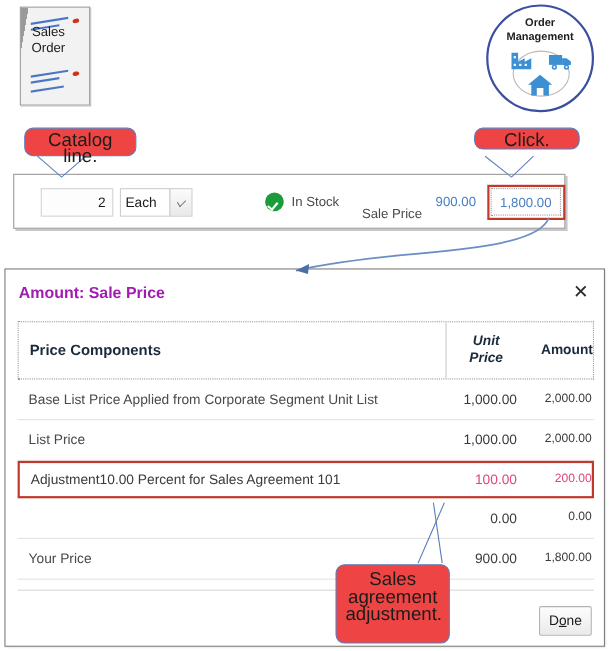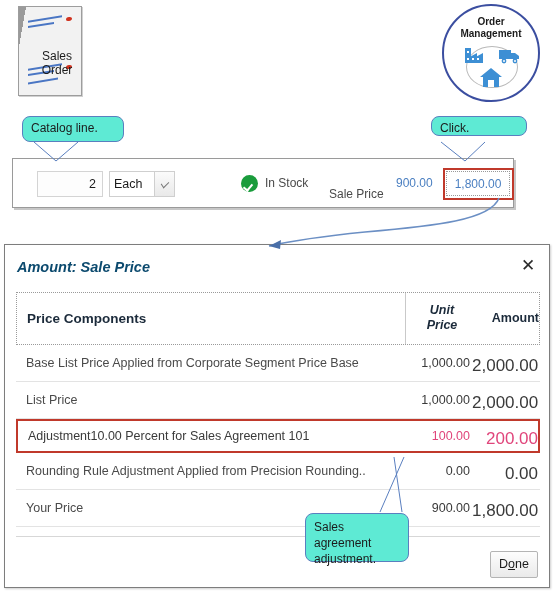--- a/index.html
+++ b/index.html
@@ -20,24 +20,23 @@
   .so-doc .page{
     position:absolute;left:0;top:0;width:62px;height:88px;
     background:linear-gradient(100deg,#9a9a9a 0 9%,#f2f2f2 9% 100%);
     border:1px solid #9d9d9d;
     box-shadow:1px 1px 0 rgba(0,0,0,.18);
   }
   .so-doc .lines{position:absolute;left:8px;top:0;width:54px;height:88px;}
   .so-doc .ln{position:absolute;height:2px;background:#4a76c4;transform:skewY(-9deg);}
   .so-doc .dot{position:absolute;width:6px;height:4px;border-radius:50%;background:#d0321f;transform:skewY(-9deg);}
   .so-doc .lbl{
-    position:absolute;left:0;top:43px;width:52px;
+    position:absolute;left:0;top:16px;width:52px;
     text-align:center;font-size:12px;line-height:14px;color:#1b1b1b;
     font-family:"Liberation Sans", sans-serif;
-    padding-left:13px;
   }
 
   .om-badge{
     position:absolute;right:14px;top:4px;width:94px;height:94px;border-radius:50%;
     background:#fff;border:2px solid #3b4ea0;
     box-shadow:0 0 0 1px #fff inset;
   }
   .om-badge .om-title{
     position:absolute;left:0;top:10px;width:94px;text-align:center;
     font-size:10px;font-weight:bold;line-height:12px;color:#1b1b1b;
@@ -45,24 +44,25 @@
   .om-badge .ring{
     position:absolute;left:22px;top:40px;width:50px;height:40px;
     border:1px solid #b9b9b9;border-radius:50%;
   }
   .om-ico{position:absolute;color:#3d8fd4;}
   .om-ico svg{display:block;}
 
   
   .callout{
     position:absolute;
-    border:1px solid #5a7fbf;border-radius:8px;background:#5eead4;
-    font-size:12px;color:#1b1b1b;line-height:14px;
+    border:1px solid #5a7fbf;border-radius:8px;background:#ef4444;
+    font-size:17px;color:#1b1b1b;line-height:14px;
     padding:4px 8px;box-sizing:border-box;
     z-index:6;
+    text-align:center;
   }
   .tail{position:absolute;z-index:5;overflow:visible;}
 
   
   .line-strip{
     position:absolute;left:12px;top:158px;width:502px;height:50px;
     background:#fff;border:1px solid #9a9a9a;
     box-shadow:2px 2px 0 rgba(0,0,0,.22);
     box-sizing:border-box;
   }
@@ -112,21 +112,21 @@
   
   .connector{position:absolute;left:255px;top:196px;width:250px;height:56px;z-index:3;}
 
   
   .dialog{
     position:absolute;left:4px;top:244px;width:546px;height:344px;
     background:#fff;border:1px solid #7d7d7d;box-sizing:border-box;
     box-shadow:1px 1px 2px rgba(0,0,0,.2);
   }
   .dlg-title{
-    position:absolute;left:12px;top:14px;font-size:14.5px;font-weight:bold;color:#0c4a6e;font-style:italic;
+    position:absolute;left:12px;top:14px;font-size:14.5px;font-weight:bold;color:#a21caf;
   }
   .dlg-close{
     position:absolute;right:10px;top:10px;width:22px;height:22px;
     font-size:17px;color:#2b2b2b;text-align:center;line-height:21px;
     font-family:"Liberation Sans", sans-serif;cursor:pointer;
   }
   .tbl{
     position:absolute;left:11px;top:47px;width:524px;
   }
   .thead{
@@ -147,21 +147,21 @@
   .row{
     position:relative;height:36px;border-bottom:1px solid #e3e3e3;
   }
   .row .rname{
     position:absolute;left:10px;top:11px;font-size:12.5px;color:#4a4a4a;white-space:nowrap;
   }
   .row .runit{
     position:absolute;left:370px;top:11px;width:84px;text-align:right;font-size:12.5px;color:#3a3a3a;
   }
   .row .ramt{
-    position:absolute;left:456px;top:11px;width:66px;text-align:right;font-size:17px;color:#3a3a3a;
+    position:absolute;left:456px;top:11px;width:66px;text-align:right;font-size:11px;color:#3a3a3a;
   }
   .row.hl{border:2px solid #c0392b;height:34px;box-sizing:border-box;}
   .row.hl .rname{top:8px;color:#3a3a3a;text-align:center;}
   .row.hl .runit,.row.hl .ramt{top:8px;color:#e0457b;}
   .row.hl .runit{left:368px;}
   .row.hl .ramt{left:454px;}
   .tbl-bottom{height:1px;background:#d7d7d7;margin-top:9px;}
 
   .done-btn{
     position:absolute;right:11px;bottom:9px;width:48px;height:27px;
@@ -272,54 +272,53 @@
       <div class="th-name">Price Components</div>
       <div class="th-div"></div>
       <div class="th-unit">
         <span>Unit</span><br>
         <span>Price</span>
       </div>
       <div class="th-amt">Amount</div>
     </div>
 
     <div class="row">
-      <div class="rname">Base List Price Applied from Corporate Segment Price Base</div>
+      <div class="rname">Base List Price Applied from Corporate Segment Unit List</div>
       <div class="runit">1,000.00</div>
       <div class="ramt">2,000.00</div>
     </div>
 
     <div class="row">
       <div class="rname">List Price</div>
       <div class="runit">1,000.00</div>
       <div class="ramt">2,000.00</div>
     </div>
 
     <div class="row hl">
       <div class="rname">Adjustment10.00 Percent for Sales Agreement 101</div>
       <div class="runit">100.00</div>
       <div class="ramt">200.00</div>
     </div>
 
     <div class="row">
-      <div class="rname">Rounding Rule Adjustment Applied from Precision Rounding..</div>
       <div class="runit">0.00</div>
       <div class="ramt">0.00</div>
     </div>
 
     <div class="row">
       <div class="rname">Your Price</div>
       <div class="runit">900.00</div>
       <div class="ramt">1,800.00</div>
     </div>
 
     <div class="tbl-bottom"></div>
   </div>
 
   <div class="done-btn"><span>D</span><u>o</u><span>ne</span></div>
 </div>
 
 <svg class="tail" style="left:330px;top:455px;width:80px;height:62px;">
   <polyline points="74,2 50,57" fill="none" stroke="#5a7fbf" stroke-width="1"></polyline>
   <polyline points="64,2 72,57" fill="none" stroke="#5a7fbf" stroke-width="1"></polyline>
 </svg>
-<div class="callout" style="left:305px;top:513px;width:104px;height:49px;line-height:16px;padding:5px 8px;">
+<div class="callout" style="left:305px;top:513px;width:104px;height:72px;line-height:16px;padding:5px 8px;">
   <span>Sales agreement adjustment.</span>
 </div>
 
 </body></html>

